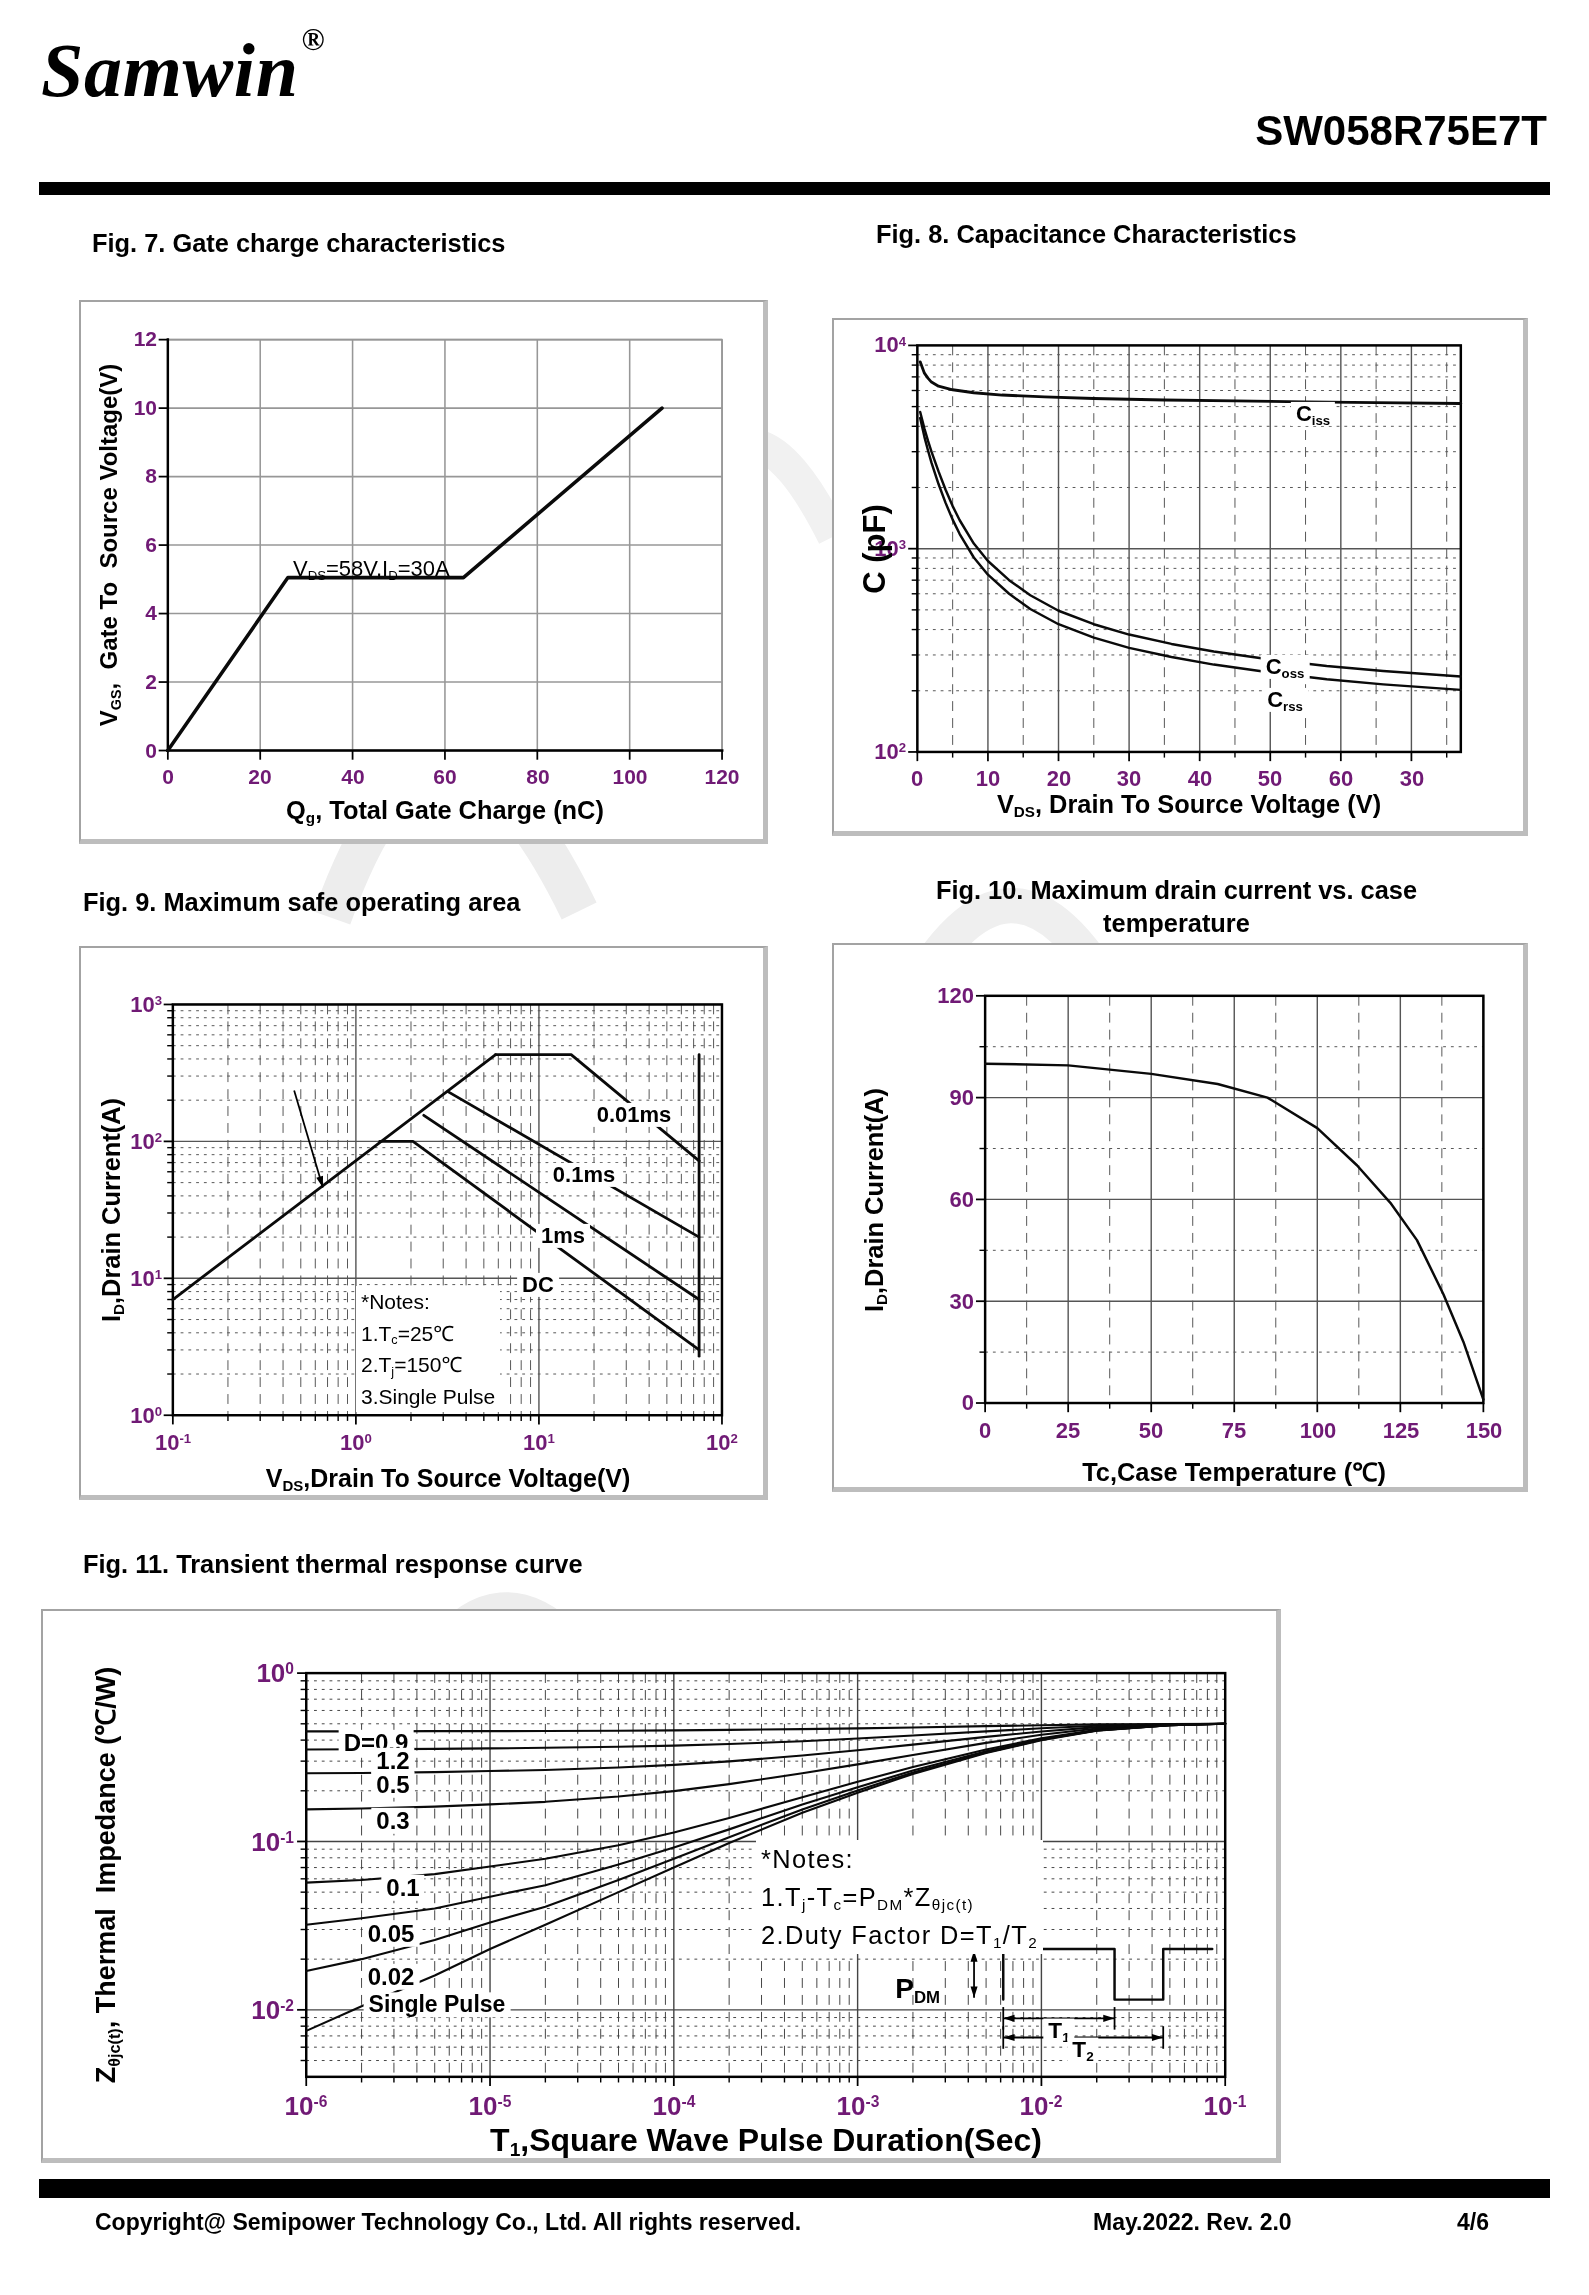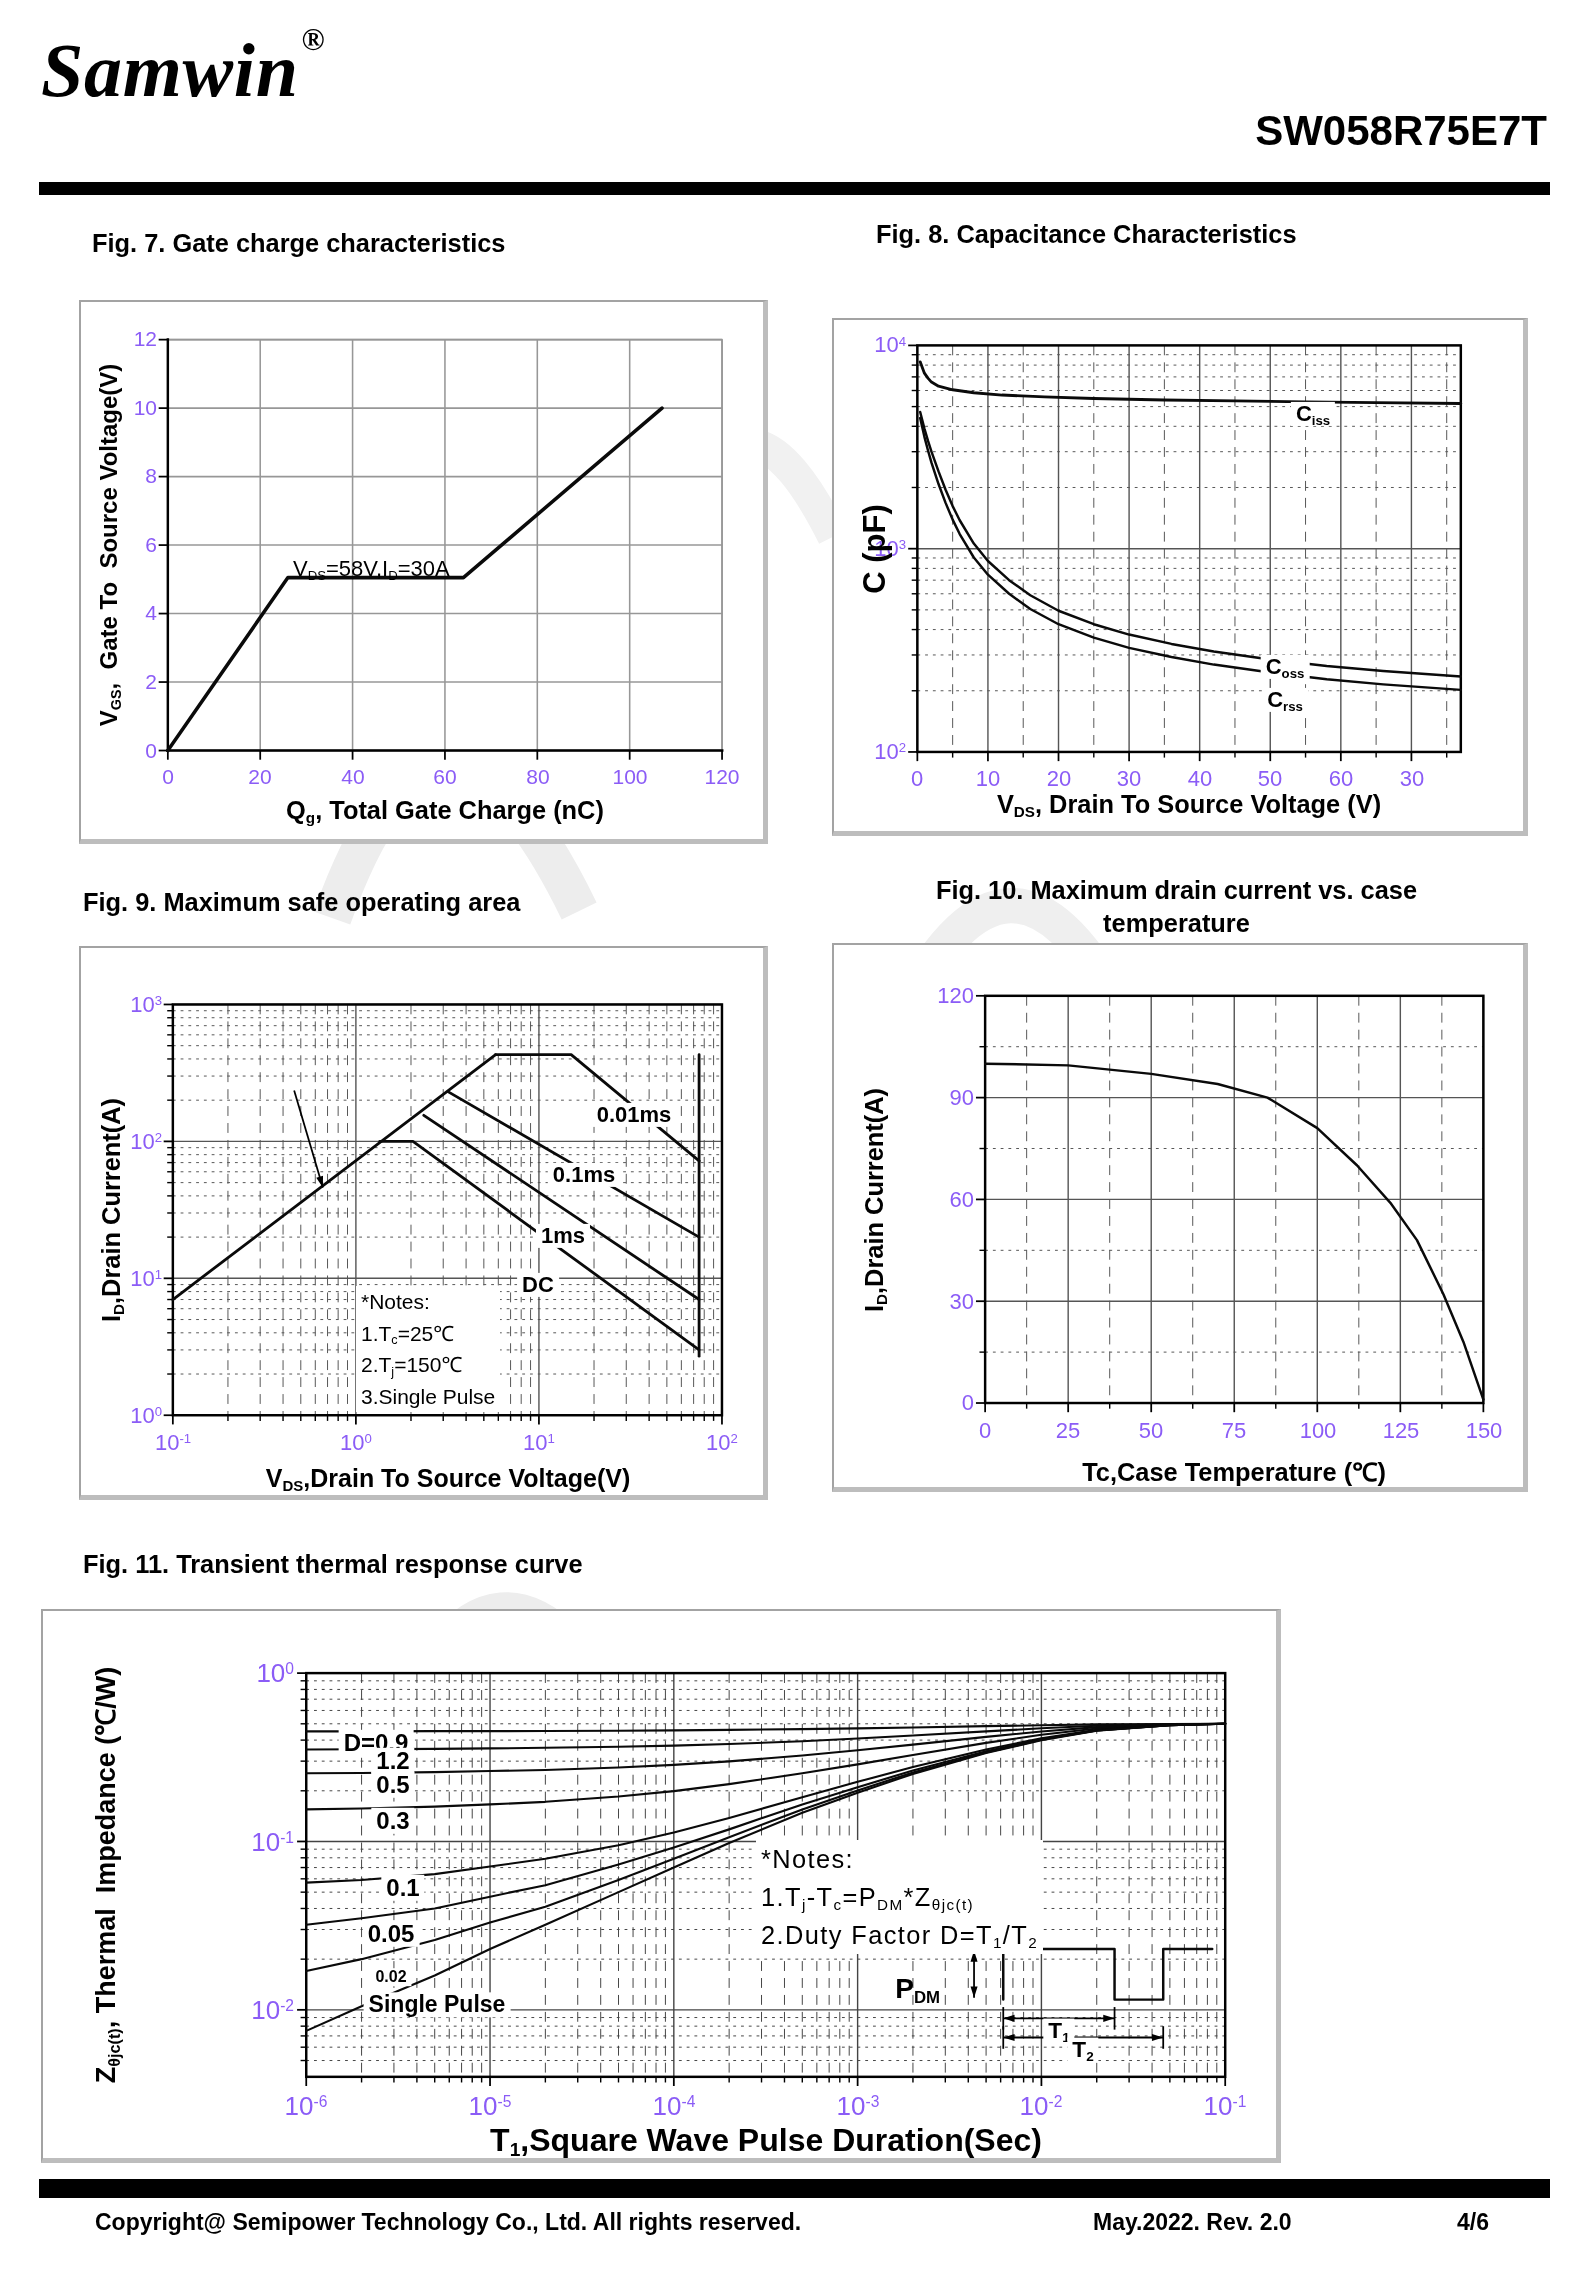--- a/index.html
+++ b/index.html
@@ -11,21 +11,21 @@
         font-size:76px;letter-spacing:0.7px;}
   .logo .reg{font-size:31px;font-style:normal;vertical-align:super;position:relative;top:-20px;left:2.8px;}
   .part-number{position:absolute;right:42px;top:107px;z-index:2;font-weight:bold;font-size:42px;letter-spacing:0px;}
   .header-rule{position:absolute;left:39px;top:182px;width:1511px;height:12.7px;background:#000;z-index:2;}
   .footer-bar{position:absolute;left:39px;top:2179px;width:1511px;height:19px;background:#000;z-index:2;}
   .footer-text{position:absolute;top:2209px;font-weight:bold;font-size:23px;z-index:2;white-space:pre;}
   .fig-title{position:absolute;font-weight:bold;font-size:25.4px;z-index:3;white-space:pre;line-height:1.3;}
   .chart-box{position:absolute;background:#fff;border:2.1px solid #a3a3a3;border-right-width:5px;border-bottom-width:5px;
              border-right-color:#bdbdbd;border-bottom-color:#bdbdbd;z-index:1;}
   .chart-box svg{position:absolute;left:0;top:0;}
-  .tick{position:absolute;font-weight:normal;color:#8b5cf6;white-space:pre;z-index:2;}
+  .tick{position:absolute;font-weight:bold;color:#701a75;white-space:pre;z-index:2;}
   .axlab{position:absolute;font-weight:bold;white-space:pre;z-index:2;}
   .ylab{transform:translate(-50%,-50%) rotate(-90deg);}
   .clab{position:absolute;white-space:pre;z-index:3;line-height:1.1;margin-top:12px;}
   .boxed{background:#fff;padding:0px 5px;}
   .tblock{position:absolute;white-space:pre;z-index:3;}
   .sub{font-size:60%;position:relative;top:0.28em;}
   .sup{font-size:60%;position:relative;top:-0.5em;}
 </style>
 </head>
 <body>
@@ -588,21 +588,21 @@
         <div class="tick" style="left: 251px; top: 231px; font-size: 26px; transform: translate(-100%, -50%);">10<span class="sup">-1</span></div>
         <div class="tick" style="left: 251px; top: 62px; font-size: 26px; transform: translate(-100%, -50%);">10<span class="sup">0</span></div>
         <div class="axlab" style="left: 723px; top: 511px; font-size: 32px; transform: translate(-50%, 0px);"><span>T</span><span class="sub">1</span><span>,Square Wave Pulse Duration(Sec)</span></div>
         <div class="axlab ylab" style="left: 61px; top: 264px; font-size: 27px;"><span>Z</span><span class="sub">θjc(t)</span><span>, Thermal  Impedance (</span><span>℃</span><span>/W)</span></div>
         <div class="clab boxed" style="left: 333px; top: 120px; font-size: 24px; font-weight: 700; transform: translate(-50%, -50%);"><span>D=0.9</span></div>
         <div class="clab boxed" style="left: 350px; top: 138px; font-size: 24px; font-weight: 700; transform: translate(-50%, -50%);"><span>1.2</span></div>
         <div class="clab boxed" style="left: 350px; top: 162px; font-size: 24px; font-weight: 700; transform: translate(-50%, -50%);"><span>0.5</span></div>
         <div class="clab boxed" style="left: 350px; top: 198px; font-size: 24px; font-weight: 700; transform: translate(-50%, -50%);"><span>0.3</span></div>
         <div class="clab boxed" style="left: 360px; top: 265px; font-size: 24px; font-weight: 700; transform: translate(-50%, -50%);"><span>0.1</span></div>
         <div class="clab boxed" style="left: 348px; top: 311px; font-size: 24px; font-weight: 700; transform: translate(-50%, -50%);"><span>0.05</span></div>
-        <div class="clab boxed" style="left: 348px; top: 354px; font-size: 16px; font-weight: 700; transform: translate(-50%, -50%); text-align: right;"><span>0.02</span></div>
+        <div class="clab boxed" style="left: 348px; top: 354px; font-size: 24px; font-weight: 700; transform: translate(-50%, -50%); text-align: right;"><span>0.02</span></div>
         <div class="clab boxed" style="left: 394px; top: 382px; font-size: 23px; font-weight: 700; transform: translate(-50%, -50%);"><span>Single Pulse</span></div>
         <div class="clab" style="left: 897px; top: 366px; font-size: 28px; font-weight: 700; transform: translate(-100%, -50%);"><span>P</span><span class="sub">DM</span></div>
         <div class="tblock boxed" style="left: 713px; top: 229px; font-size: 25.4px; font-weight: 400; line-height: 1.5; letter-spacing: 1.4px;"><div><span>*Notes:</span></div><div><span>1.T</span><span class="sub">j</span><span>-T</span><span class="sub">c</span><span>=P</span><span class="sub">DM</span><span>*Z</span><span class="sub">θjc(t)</span></div><div><span>2.Duty Factor D=T</span><span class="sub">1</span><span>/T</span><span class="sub">2</span></div></div>
       </div>
     </div>
 
   <div class="footer-bar"></div>
   <div class="footer-text" style="left:95px;">Copyright@ Semipower Technology Co., Ltd. All rights reserved.</div>
   <div class="footer-text" style="left:1093px;">May.2022. Rev. 2.0</div>
   <div class="footer-text" style="left:1457px;">4/6</div>

